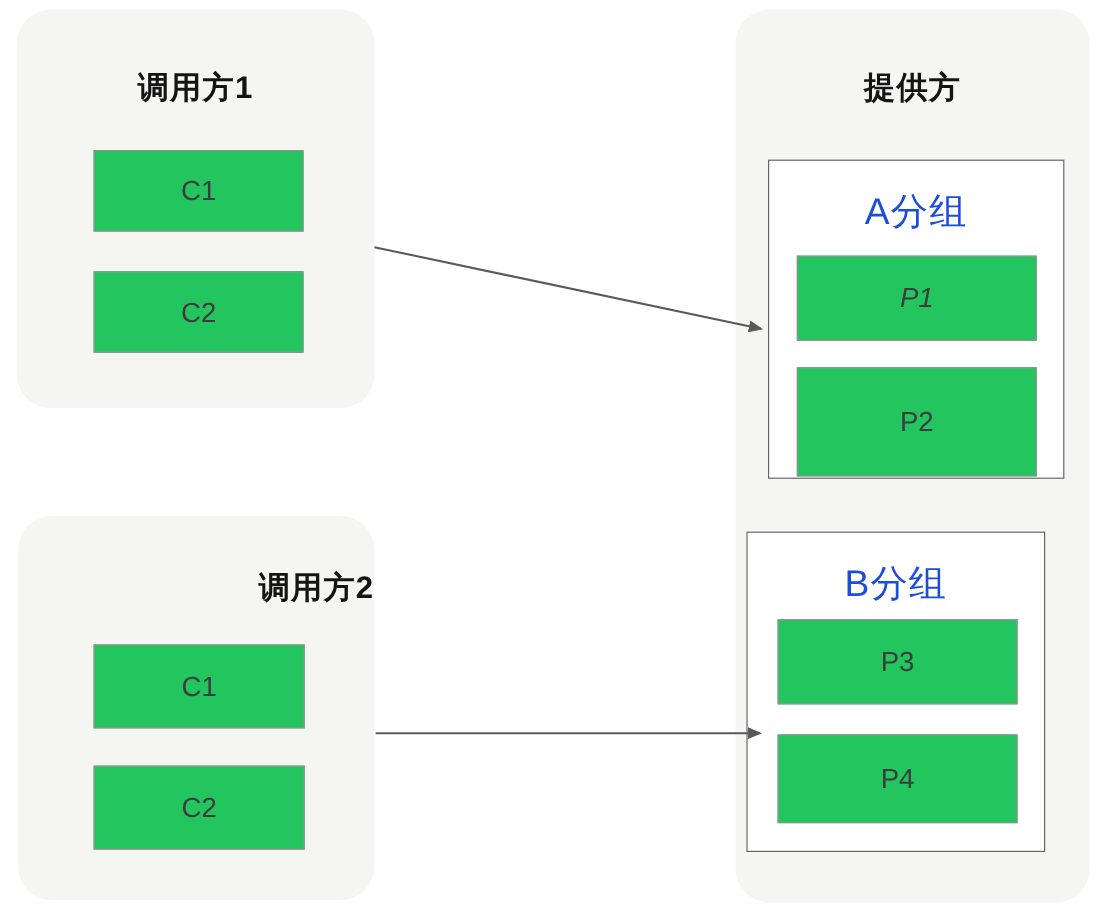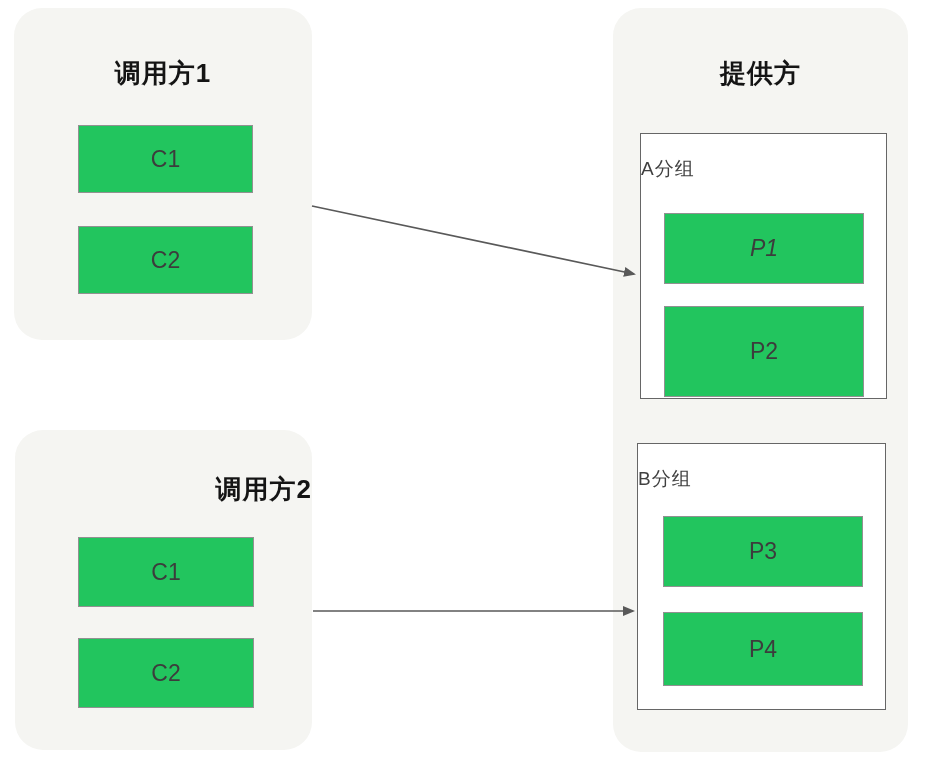--- a/index.html
+++ b/index.html
@@ -44,23 +44,23 @@
   .group {
     position: absolute;
     background: #ffffff;
     border: 1px solid #666666;
     box-sizing: border-box;
   }
   .group-title {
     position: absolute;
     left: 0;
     width: 100%;
-    text-align: left;
-    font-size: 19px;
-    color: #404040;
+    text-align: center;
+    font-size: 31px;
+    color: #1d4ed8;
     letter-spacing: 1px;
   }
   .arrow-layer {
     position: absolute;
     left: 0;
     top: 0;
     width: 929px;
     height: 764px;
     pointer-events: none;
   }
@@ -84,21 +84,21 @@
 
   <div class="panel" style="left:613px; top:8px; width:295px; height:744px;">
     <div class="panel-title" style="top:48px;font-family:Liberation Mono, monospace;">提供方</div>
 
     <div class="group" style="left:27px; top:125px; width:247px; height:266px;">
       <div class="group-title" style="top:22px;">A分组</div>
       <div class="service" style="left:23px; top:79px; width:200px; height:71px;font-style:italic;">P1</div>
       <div class="service" style="left:23px; top:172px; width:200px; height:91px;">P2</div>
     </div>
 
-    <div class="group" style="left:24px; top:435px; width:249px; height:267px;text-decoration:underline;">
+    <div class="group" style="left:9px; top:435px; width:249px; height:267px;text-decoration:underline;">
       <div class="group-title" style="top:22px;">B分组</div>
       <div class="service" style="left:25px; top:72px; width:200px; height:71px;">P3</div>
       <div class="service" style="left:25px; top:168px; width:200px; height:74px;">P4</div>
     </div>
   </div>
 
   <svg class="arrow-layer" viewBox="0 0 929 764">
     <defs>
       <marker id="arrowhead" markerWidth="12" markerHeight="10" refX="10" refY="5" orient="auto" markerUnits="userSpaceOnUse">
         <path d="M0,0 L12,5 L0,10 z" fill="#595959"></path>

